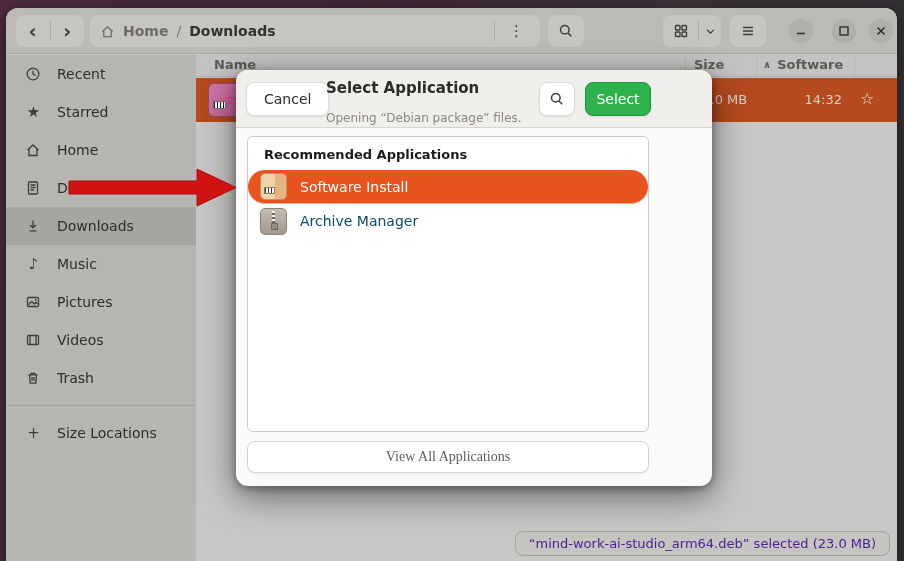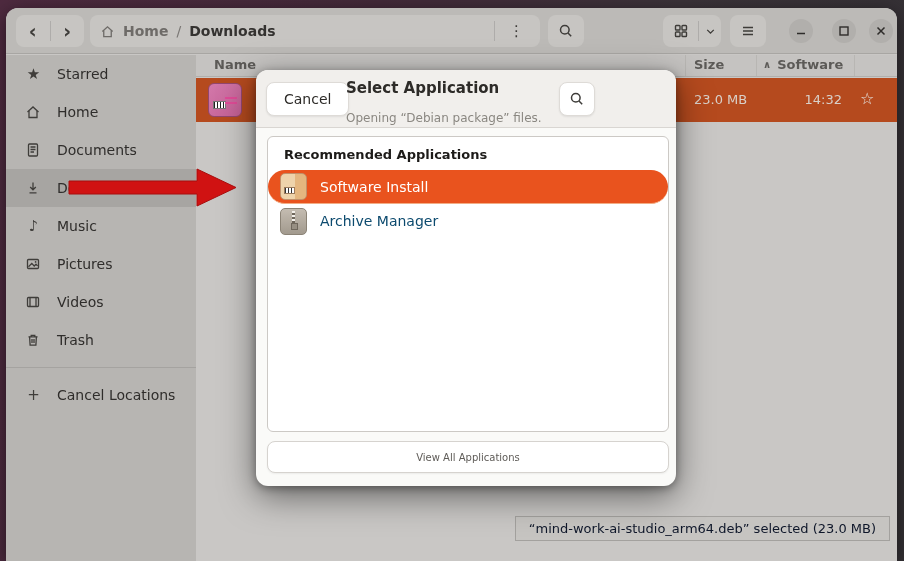--- a/index.html
+++ b/index.html
@@ -63,26 +63,26 @@
   .deb-icon { position:absolute; left:12px; top:5px; width:34px; height:34px; border-radius:6px;
     background:linear-gradient(135deg,#d378aa,#c25f94); border:1px solid #92466e; }
   .deb-icon::before { content:""; position:absolute; left:4px; bottom:7px; width:11px; height:6px;
     background:repeating-linear-gradient(90deg,#222 0 1px,#fff 1px 3px); border:1px solid #777; }
   .deb-icon::after { content:""; position:absolute; right:4px; top:13px; width:12px; height:2px;
     background:#de4b96; box-shadow:0 5px 0 #de4b96; }
   .filerow .f-size { position:absolute; left:498px; top:14px; }
   .filerow .f-mod { position:absolute; left:600px; width:46px; top:14px; text-align:right; }
   .filerow .f-star { position:absolute; left:664px; top:11px; font-size:16px; color:#e3dcd6; }
 
-  .statusbubble { position:absolute; right:7px; bottom:20px; height:25px; background:#c6c4c1;
-    border:1px solid #a3a19e; border-radius:0; display:flex; align-items:center;
-    padding:0 13px; font-size:13px; color:#0f172a; }
-
-  
-  .dialog { position:absolute; left:256px; top:70px; width:420px; height:416px; border-radius:12px;
+  .statusbubble { position:absolute; right:7px; bottom:5px; height:25px; background:#c6c4c1;
+    border:1px solid #a3a19e; border-radius:8px; display:flex; align-items:center;
+    padding:0 13px; font-size:13px; color:#4c1d95; }
+
+  
+  .dialog { position:absolute; left:236px; top:70px; width:476px; height:416px; border-radius:12px;
     background:#fafaf8; box-shadow:0 10px 34px rgba(0,0,0,.5), 0 2px 8px rgba(0,0,0,.35); }
   .dlg-header { position:absolute; left:0; top:0; right:0; height:58px; background:#f1efec;
     border-bottom:1px solid #d9d6d2; border-radius:12px 12px 0 0; }
   .dlg-btn { position:absolute; top:12px; height:34px; border-radius:8px; background:#fff;
     border:1px solid #dedbd7; box-shadow:0 1px 2px rgba(0,0,0,.08);
     display:flex; align-items:center; justify-content:center; font-size:14px; color:#2d2b28; }
   .dlg-cancel { left:10px; padding:0 17px; }
   .dlg-search { left:303px; width:36px; }
   .dlg-select { left:349px; width:66px; background:#2eb34c; border:1px solid #23933c; color:#fff; }
   .dlg-titlebox { position:absolute; left:90px; right:130px; top:9px; text-align:left; }
@@ -101,21 +101,21 @@
   .icon-swinstall::before { content:""; position:absolute; left:3px; bottom:5px; width:9px; height:5px;
     background:repeating-linear-gradient(90deg,#333 0 1px,#fff 1px 3px); border:1px solid #9a7a5c; }
   .icon-archive { background:linear-gradient(180deg,#c4bcb1,#a29a8e); border:1px solid #8b8376; }
   .icon-archive::before { content:""; position:absolute; left:11px; top:2px; width:3px; height:12px;
     background:repeating-linear-gradient(180deg,#f4f1ec 0 2px,#6f675c 2px 4px); }
   .icon-archive::after { content:""; position:absolute; left:10px; top:14px; width:5px; height:5px;
     background:#978f83; border:1px solid #6f675c; }
 
   .viewall-btn { position:absolute; left:11px; top:371px; width:402px; height:32px; background:#fff;
     border:1px solid #d6d3cf; border-radius:8px; display:flex; align-items:center; justify-content:center;
-    font-size:10px; color:#5f5c58; box-shadow:0 1px 2px rgba(0,0,0,.06); }
+    font-size:14px; color:#5f5c58; box-shadow:0 1px 2px rgba(0,0,0,.06);font-family:Liberation Serif, serif; }
 
   
   .arrow-overlay { position:absolute; left:0; top:0; pointer-events:none; }
 </style>
 </head>
 <body>
 
 <div id="screen">
 
   <div class="window">
@@ -192,20 +192,29 @@
       </div>
       <div class="wctl close">
         <svg width="12" height="12" viewBox="0 0 12 12" stroke="#2e2c2a" stroke-width="1.5">
             <path d="M2.5 2.5l7 7M9.5 2.5l-7 7"></path>
           </svg>
       </div>
     </div>
 
     <div class="sidebar">
       <div class="side-item">
+        <span class="side-glyph">
+          <svg width="16" height="16" viewBox="0 0 16 16" fill="none" stroke="#3f3d3a" stroke-width="1.3">
+            <circle cx="8" cy="8" r="5.8"></circle>
+              <path d="M8 4.6V8l2.4 1.6"></path>
+          </svg>
+        </span>
+        <span>Recent</span>
+      </div>
+      <div class="side-item">
         <span class="side-glyph">★</span>
         <span>Starred</span>
       </div>
       <div class="side-item">
         <span class="side-glyph">
           <svg width="16" height="16" viewBox="0 0 16 16" fill="none" stroke="#3f3d3a" stroke-width="1.3">
             <path d="M2.5 8 8 3l5.5 5"></path>
               <path d="M4 7v6.5h8V7"></path>
           </svg>
         </span>
@@ -258,21 +267,21 @@
             <path d="M3.5 4.8h9M6.2 4.8V3.4h3.6v1.4"></path>
               <path d="M4.6 4.8l.5 8.4h5.8l.5-8.4"></path>
               <path d="M7 7v4M9 7v4"></path>
           </svg>
         </span>
         <span>Trash</span>
       </div>
       <div class="side-sep"></div>
       <div class="side-item">
         <span class="side-glyph">+</span>
-        <span>Cancel Locations</span>
+        <span>Size Locations</span>
       </div>
     </div>
 
     <div class="content">
       <div class="colheader">
         <span class="c-name">Name</span>
         <span class="c-size">Size</span>
         <span class="c-mod">
           <span class="sortglyph">∧</span>
           <span>Software</span>
@@ -303,20 +312,21 @@
         <div class="dlg-sub">Opening “Debian package” files.</div>
       </div>
       <div class="dlg-btn dlg-search">
         <span>
           <svg width="16" height="16" viewBox="0 0 16 16" fill="none" stroke="#3e3c39" stroke-width="1.5">
             <circle cx="6.8" cy="6.8" r="4.3"></circle>
               <path d="M10 10l3.2 3.2"></path>
           </svg>
         </span>
       </div>
+      <div class="dlg-btn dlg-select">Select</div>
     </div>
 
     <div class="app-frame">
       <div class="app-frame-header">Recommended Applications</div>
       <div class="app-row sel">
         <span class="appicon icon-swinstall"></span>
         <span>Software Install</span>
       </div>
       <div class="app-row plain">
         <span class="appicon icon-archive"></span>

